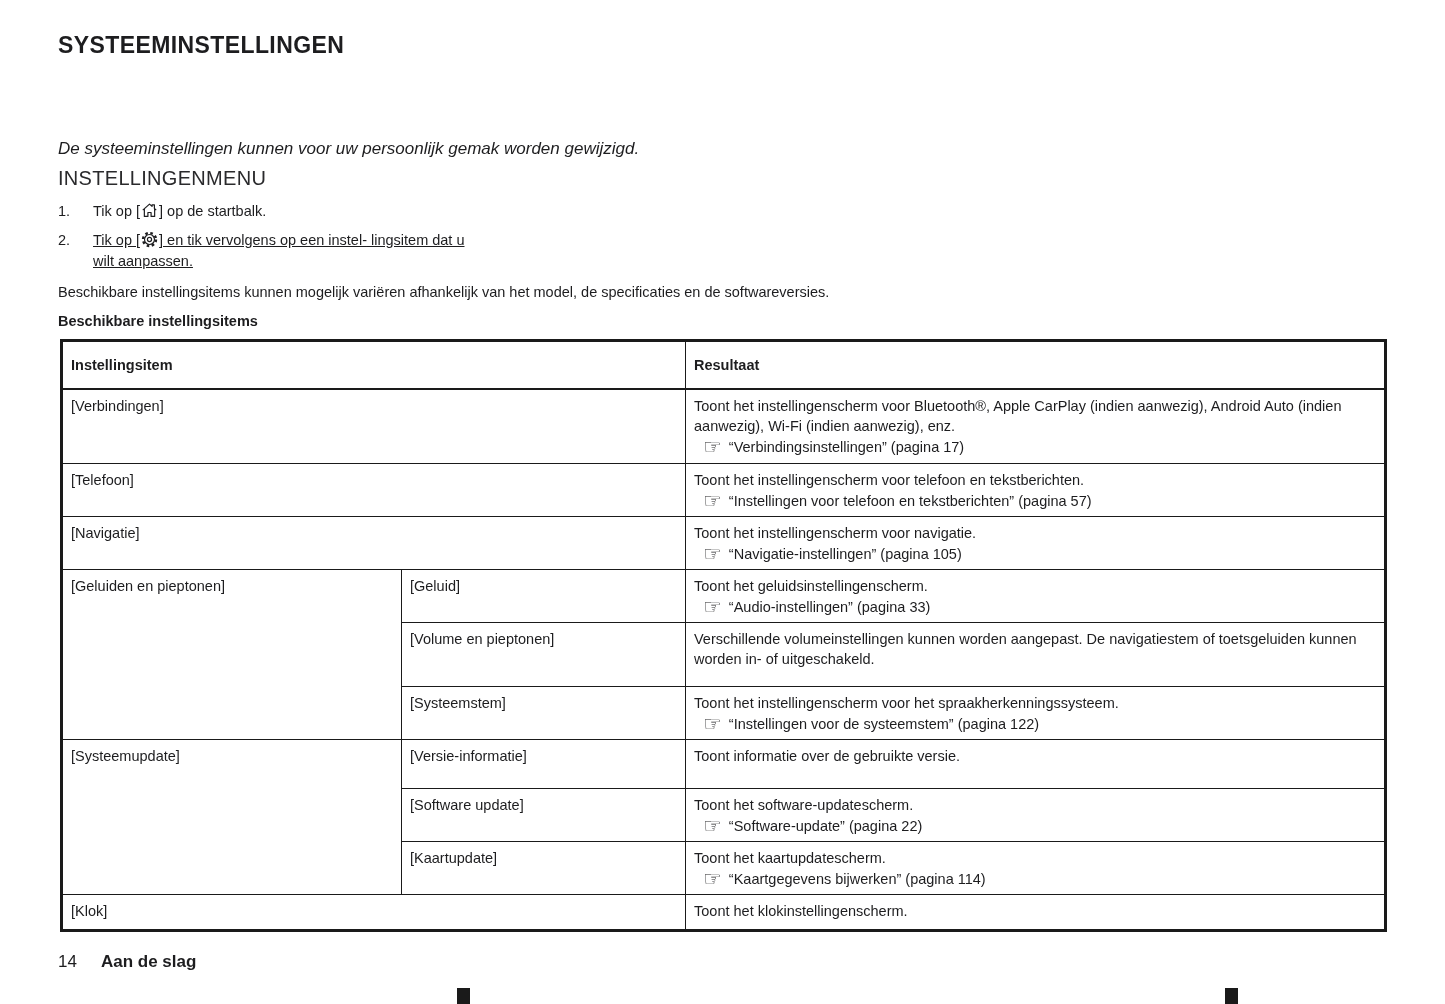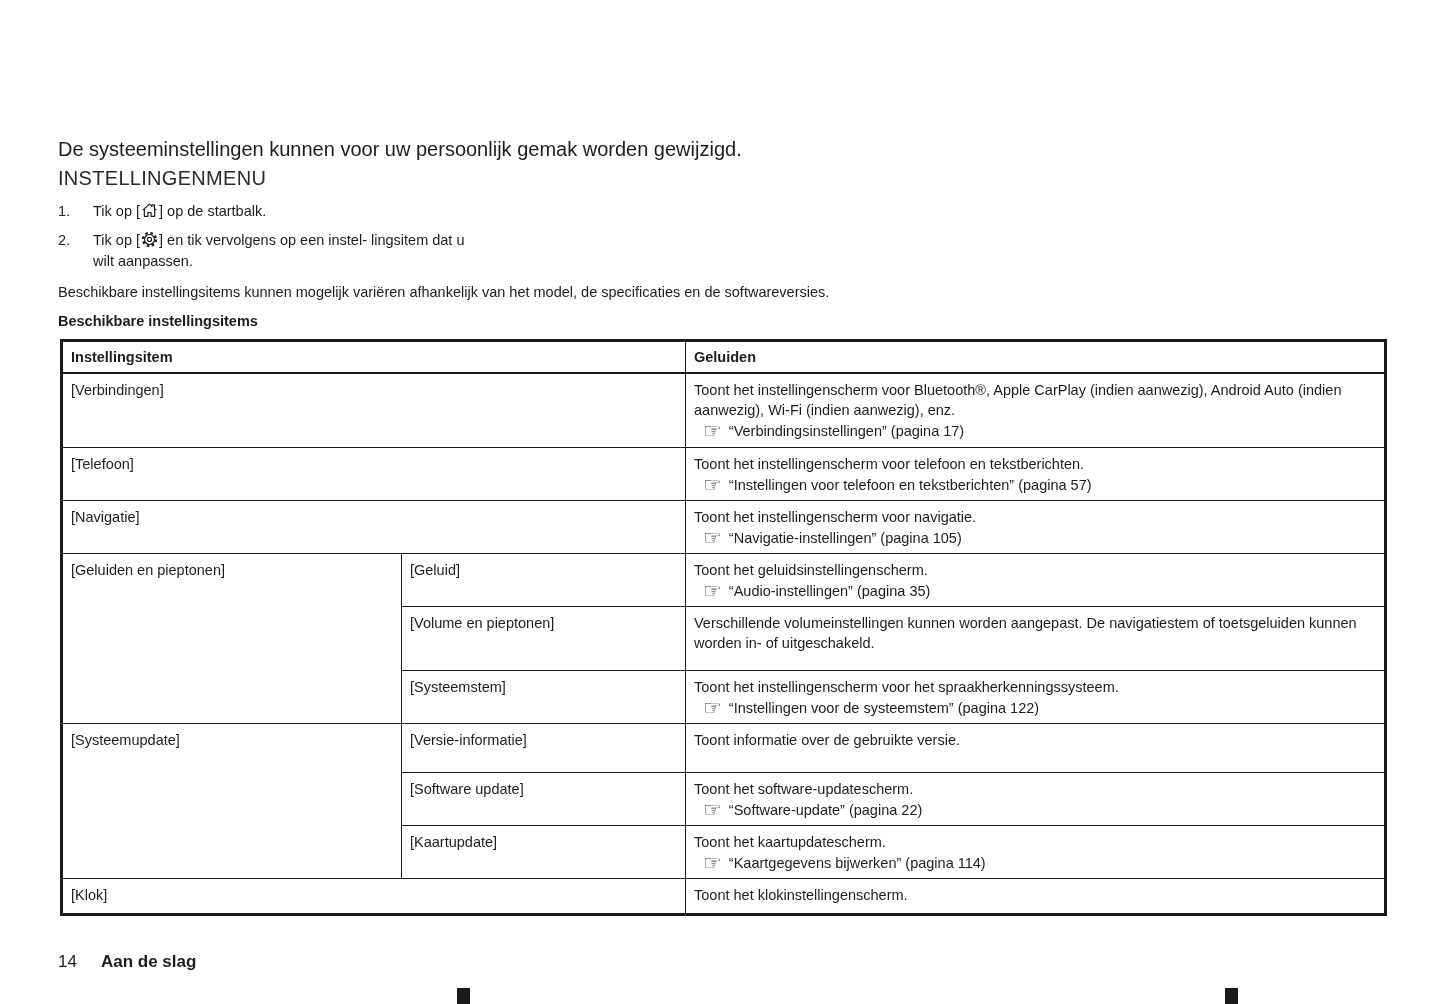--- a/index.html
+++ b/index.html
@@ -6,31 +6,31 @@
   html,body { background:#ffffff; }
   .page {
     position:relative; width:1445px; height:1004px; background:#fff;
     font-family:"Liberation Sans", sans-serif; color:#1d1d1f; overflow:hidden;
   }
   .page-title {
     position:absolute; left:58px; top:32px;
     font-size:23px; font-weight:700; letter-spacing:0.4px;
   }
   .intro {
-    position:absolute; left:58px; top:139px; font-size:20px; line-height:20px;
+    position:absolute; left:58px; top:139px; font-size:17px; line-height:20px;font-style:italic;
   }
   .section-heading {
     position:absolute; left:58px; top:167px;
     font-size:20px; font-weight:400; letter-spacing:0.3px; color:#2a2a2c;
   }
   .steps { position:absolute; left:58px; top:201px; }
   .step { display:flex; margin-bottom:8px; font-size:14.5px; line-height:21px; }
   .step-num { width:35px; flex:0 0 35px; }
   .step-body { }
-  .step-body.justified { width:392px; }
+  .step-body.justified { width:392px;text-decoration:underline; }
   .line-justify { text-align:justify; text-align-last:justify; }
   .inline-icon {
     display:inline-block; width:19px; height:19px; vertical-align:-4px;
   }
   .inline-icon svg { display:block; width:100%; height:100%; }
   .note { position:absolute; left:58px; top:282px; font-size:14.5px; line-height:20px; }
   .table-label { position:absolute; left:58px; top:313px; font-size:14.5px; font-weight:700; }
 
   table.settings {
     position:absolute; left:60px; top:339px; width:1324px;
@@ -56,20 +56,21 @@
   .footer .section-name { font-weight:700; }
   .crop-mark { position:absolute; background:#1a1a1a; }
   .crop-left  { left:457px; top:988px; width:13px; height:16px; }
   .crop-right { left:1225px; top:988px; width:13px; height:16px; }
 </style>
 </head>
 <body>
 
 <div class="page">
 
+  <h1 class="page-title">SYSTEEMINSTELLINGEN</h1>
 
   <p class="intro">De systeeminstellingen kunnen voor uw persoonlijk gemak worden gewijzigd.</p>
 
   <h2 class="section-heading">INSTELLINGENMENU</h2>
 
   <div class="steps">
     <div class="step">
       <span class="step-num">1.</span>
       <span class="step-body">
         <span>Tik op [</span><span class="inline-icon"><svg viewBox="0 0 24 24" fill="none" stroke="#1d1d1f" stroke-width="1.5" stroke-linejoin="round">
@@ -95,23 +96,23 @@
 
   <p class="table-label">Beschikbare instellingsitems</p>
 
   <table class="settings">
     <colgroup>
         <col style="width:340px">
         <col style="width:284px">
         <col style="width:700px">
       </colgroup>
     <tbody>
-        <tr style="height:32px">
+        <tr style="height:48px">
       <th colspan="2">Instellingsitem</th>
-      <th>Geluiden</th>
+      <th>Resultaat</th>
     </tr>
 
     <tr style="height:75px">
       <td colspan="2">[Verbindingen]</td>
       <td>
         <div>Toont het instellingenscherm voor Bluetooth®, Apple CarPlay (indien aanwezig), Android Auto (indien aanwezig), Wi-Fi (indien aanwezig), enz.</div>
         <div class="ref">
           <span class="hand-icon">☞</span>
           <span>“Verbindingsinstellingen” (pagina 17)</span>
         </div>
@@ -140,21 +141,21 @@
       </td>
     </tr>
 
     <tr style="height:53px">
       <td rowspan="3">[Geluiden en pieptonen]</td>
       <td>[Geluid]</td>
       <td>
         <div>Toont het geluidsinstellingenscherm.</div>
         <div class="ref">
           <span class="hand-icon">☞</span>
-          <span>“Audio-instellingen” (pagina 35)</span>
+          <span>“Audio-instellingen” (pagina 33)</span>
         </div>
       </td>
     </tr>
     <tr style="height:64px">
       <td>[Volume en pieptonen]</td>
       <td>
         <div>Verschillende volumeinstellingen kunnen worden aangepast. De navigatiestem of toetsgeluiden kunnen worden in- of uitgeschakeld.</div>
       </td>
     </tr>
     <tr style="height:52px">

